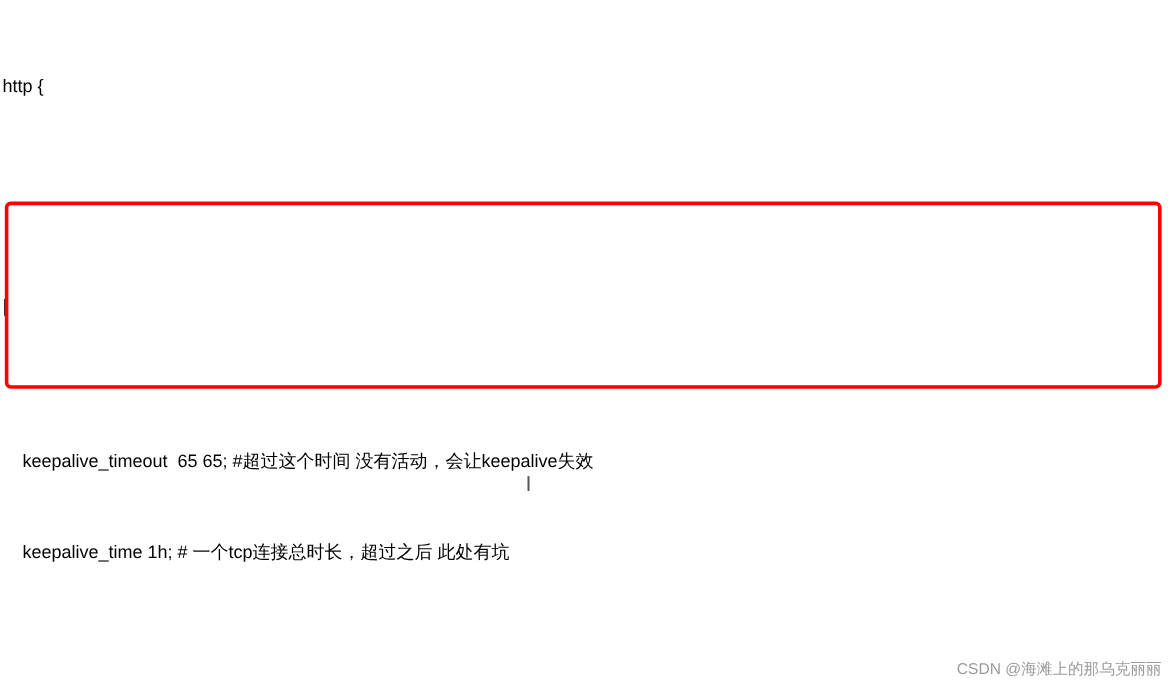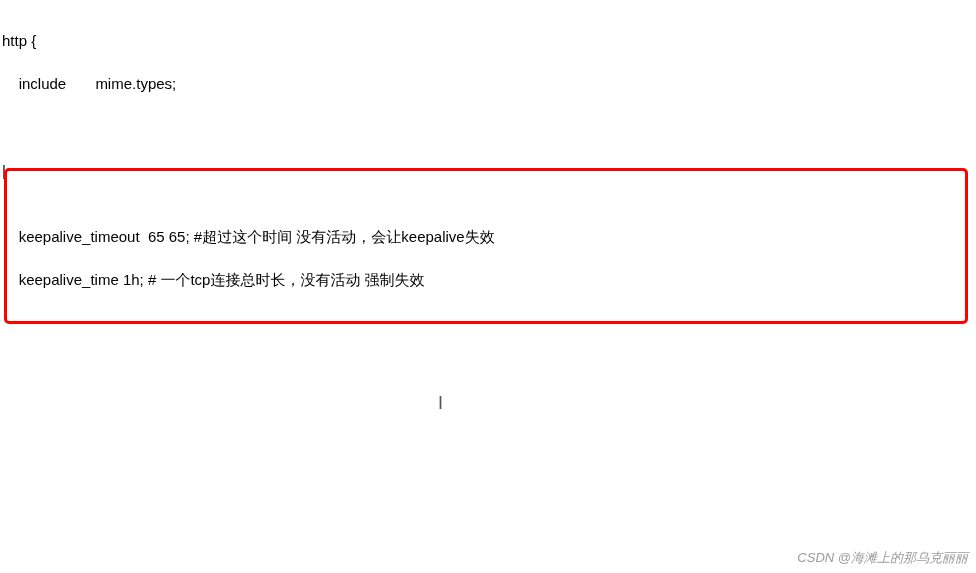--- a/index.html
+++ b/index.html
@@ -38,36 +38,34 @@
       font-size: 18px;
       color: #555;
     }
     .watermark {
       position: absolute;
       right: 8px;
       bottom: 6px;
       color: rgba(130,130,130,0.8);
       font-size: 13px;
       font-family: "Microsoft YaHei", Arial, sans-serif;
-      font-style: italic;
     }
-    .line { display: block; }
+    .line { display: block; margin-top: 32px; }
   </style>
 </head>
 <body>
 
 <div class="content">
 <span class="line">http {</span>
-<span class="line">    include       mime.types;</span>
 <span class="line"></span>
 <span class="line"></span>
 <span class="line">|</span>
 <span class="line"></span>
 <span class="line">    keepalive_timeout  65 65; #超过这个时间 没有活动，会让keepalive失效</span>
-<span class="line">    keepalive_time 1h; # 一个tcp连接总时长，没有活动 强制失效</span>
+<span class="line">    keepalive_time 1h; # 一个tcp连接总时长，超过之后 此处有坑</span>
 <span class="line"></span>
 <span class="line"></span>
 <span class="line"></span>
 <span class="line"></span>
 
 <span class="line"></span>
 
 
 
 

